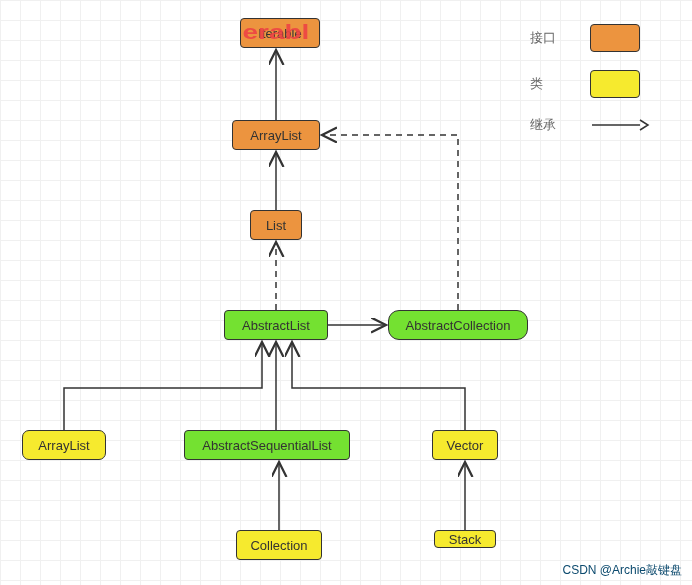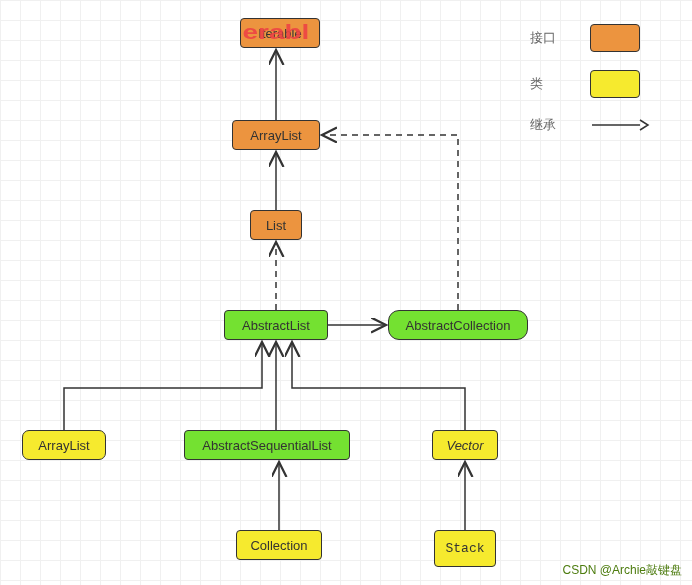--- a/index.html
+++ b/index.html
@@ -51,21 +51,21 @@
     border-radius: 4px;
   }
   .legend-line {
     width: 60px;
     height: 18px;
   }
   .watermark {
     position: absolute;
     bottom: 6px;
     right: 10px;
-    color: #4d7c0f;
+    color: #0c4a6e;
     font-size: 12px;
     font-family: sans-serif;
     margin-left: 31px;
   }
   .stamp {
     position: absolute;
     color: #e44;
     font-size: 20px;
     font-weight: bold;
     font-family: sans-serif;
@@ -86,25 +86,25 @@
 <div class="node interface" style="left:250px; top:210px; width:52px; height:30px;text-align:center;">List</div>
 
 <div class="node abstract" style="left:224px; top:310px; width:104px; height:30px;">AbstractList</div>
 
 <div class="node abstract" style="left:388px; top:310px; width:140px; height:30px;border-radius:11px;">AbstractCollection</div>
 
 <div class="node class" style="left:22px; top:430px; width:84px; height:30px;border-radius:7px;">ArrayList</div>
 
 <div class="node abstract" style="left:184px; top:430px; width:166px; height:30px;">AbstractSequentialList</div>
 
-<div class="node class" style="left:432px; top:430px; width:66px; height:30px;font-style:italic;">Vector</div>
+<div class="node class" style="left:432px; top:430px; width:66px; height:30px;">Vector</div>
 
 <div class="node class" style="left:236px; top:530px; width:86px; height:30px;">Collection</div>
 
-<div class="node class" style="left:434px; top:530px; width:62px; height:37px;font-family:Liberation Mono, monospace;">Stack</div>
+<div class="node class" style="left:434px; top:530px; width:62px; height:18px;">Stack</div>
 
 <svg class="edges" width="692" height="585">
   <defs>
     <marker id="arrow" markerWidth="12" markerHeight="12" refX="10" refY="5" orient="auto">
       <path d="M0,0 L10,5 L0,10" fill="none" stroke="#333" stroke-width="1.5"></path>
     </marker>
   </defs>
 
   <line x1="276" y1="120" x2="276" y2="50" stroke="#333" stroke-width="1.5" marker-end="url(#arrow)"></line>
 

